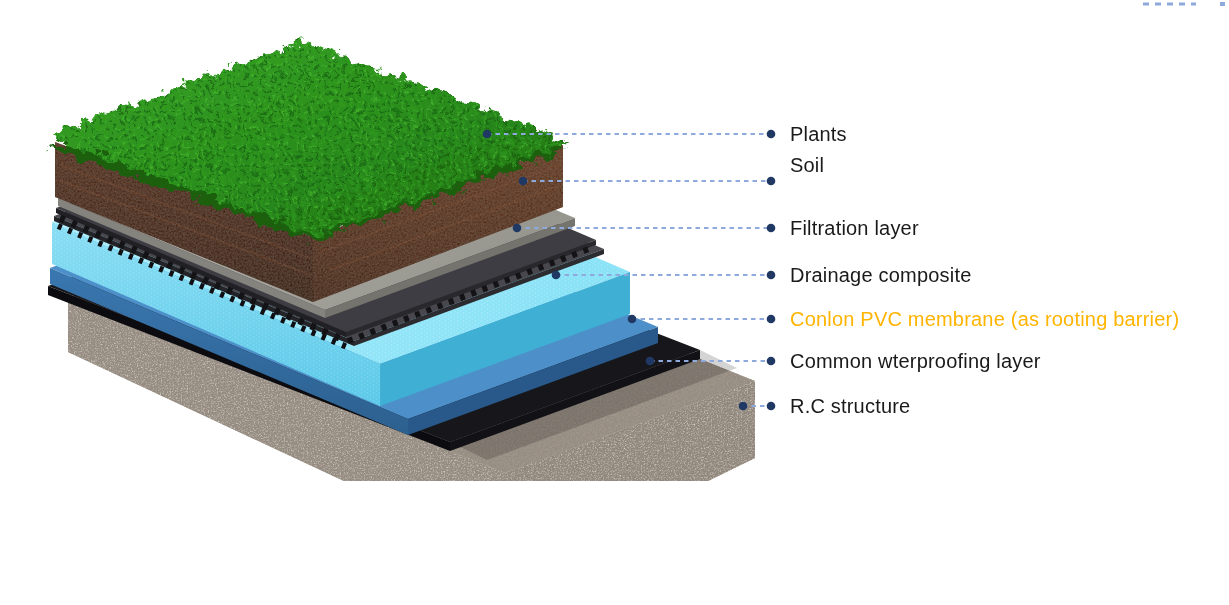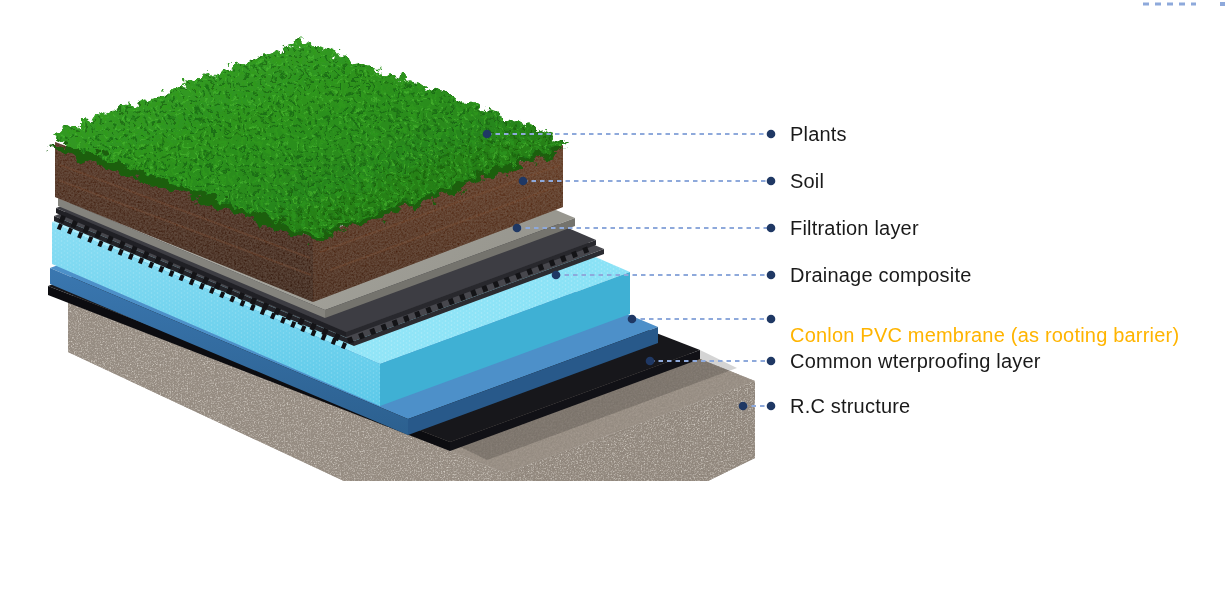--- a/index.html
+++ b/index.html
@@ -188,19 +188,19 @@
         <circle cx="771" cy="406" r="4.3"></circle>
     </g>
 
     <g>
       <line x1="1143" y1="4" x2="1196" y2="4" stroke="#8EA9DB" stroke-width="3" stroke-dasharray="6 6"></line>
       <rect x="1220" y="2" width="5" height="4" fill="#8EA9DB"></rect>
     </g>
   </svg>
 
   <div class="label" style="top:121px">Plants</div>
-  <div class="label" style="top:168px">Soil</div>
+  <div class="label" style="top:152px">Soil</div>
   <div class="label" style="top:262px">Drainage composite</div>
   <div class="label" style="top:215px">Filtration layer</div>
-  <div class="label highlight" style="top:322px">Conlon PVC membrane (as rooting barrier)</div>
+  <div class="label highlight" style="top:306px">Conlon PVC membrane (as rooting barrier)</div>
   <div class="label" style="top:393px">R.C structure</div>
   <div class="label" style="top:348px">Common wterproofing layer</div>
 </div>
 
 </body></html>

